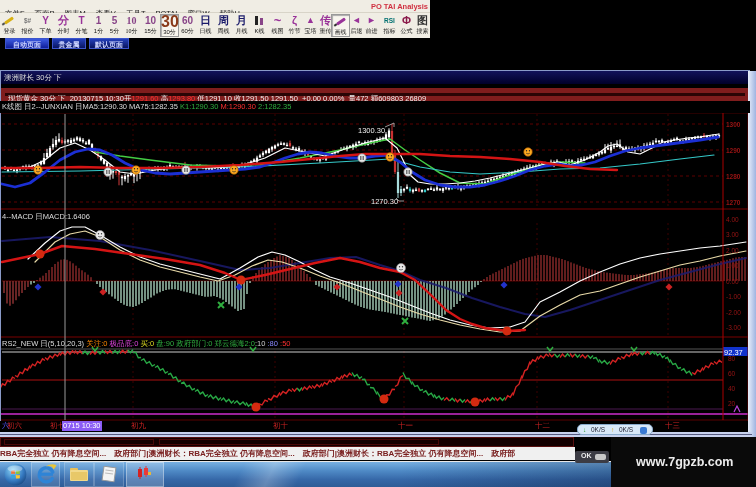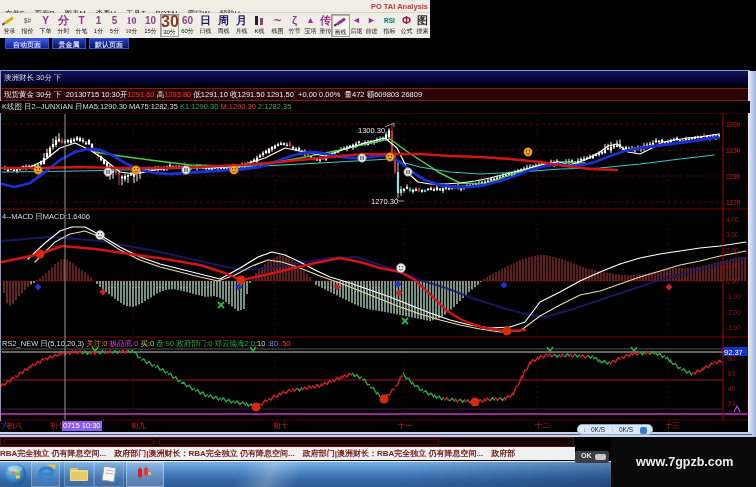--- a/index.html
+++ b/index.html
@@ -133,21 +133,21 @@
 <div class="tab" style="left:5px;width:44px;background:linear-gradient(#3c5ae0,#101f9a)">自动页面</div>
 <div class="tab" style="left:52px;width:34px">贵金属</div>
 <div class="tab" style="left:89px;width:40px">默认页面</div>
 </div>
 
 <div class="abs" style="left:0;top:70px;width:750px;height:1px;background:#8a9ac8"></div>
 
 <div class="abs" style="left:0;top:71px;width:750px;height:13px;background:linear-gradient(#12125a,#00002a);
 color:#ddd;font-size:7.5px;line-height:13px;padding-left:4px">澳洲财长 30分 下</div>
 
-<div class="abs" style="left:0;top:88px;width:750px;height:13px;background:#2a0505;border:1px solid #7f1d1d;
+<div class="abs" style="left:0;top:88px;width:750px;height:13px;background:#2a0505;border:5px solid #7f1d1d;
 font-size:7.5px;line-height:11px;padding-left:3px;white-space:nowrap"><span style="color:#eee">现货黄金 30分 下&nbsp; 20130715 10:30</span><span style="color:#eee">开</span><span style="color:#ff3030">1291.60</span> <span style="color:#eee">高</span><span style="color:#ff3030">1293.80</span> <span style="color:#eee">低</span><span style="color:#eee">1291.10</span> <span style="color:#eee">收1291.50 1291.50&nbsp; +0.00 0.00%&nbsp; 量472 额609803 26809</span></div>
 
 <div class="abs" style="left:0;top:101px;width:750px;height:12px;background:#000;font-size:7.5px;
 line-height:12px;padding-left:2px;white-space:nowrap;z-index:3"><span style="color:#ddd">K线图 日2--JUNXIAN 日MA5:1290.30 MA75:1282.35 </span><span style="color:#2fae3f">K1:1290.30 </span><span style="color:#ff3030">M:1290.30 </span><span style="color:#2fae3f">2:1282.35</span></div>
 
 <div class="abs" style="left:0;top:211px;width:740px;height:11px;font-size:7.5px;line-height:11px;
 padding-left:2px;color:#ddd;z-index:3">4--MACD 日MACD:1.6406</div>
 
 <div class="abs" style="left:0;top:338px;width:740px;height:11px;font-size:7.5px;line-height:11px;
 padding-left:2px;white-space:nowrap;z-index:3"><span style="color:#ddd">RS2_NEW 日(5,10,20,3) </span><span style="color:#ff8800">关注:0 </span><span style="color:#dd44dd">极品底:0 </span><span style="color:#dddd22">买:0 </span><span style="color:#2fae3f">盘:90 政府部门:0 郑云德海2:0</span><span style="color:#ccc">:10 </span><span style="color:#8888ff">:80 </span><span style="color:#ff3030">:50</span></div>

